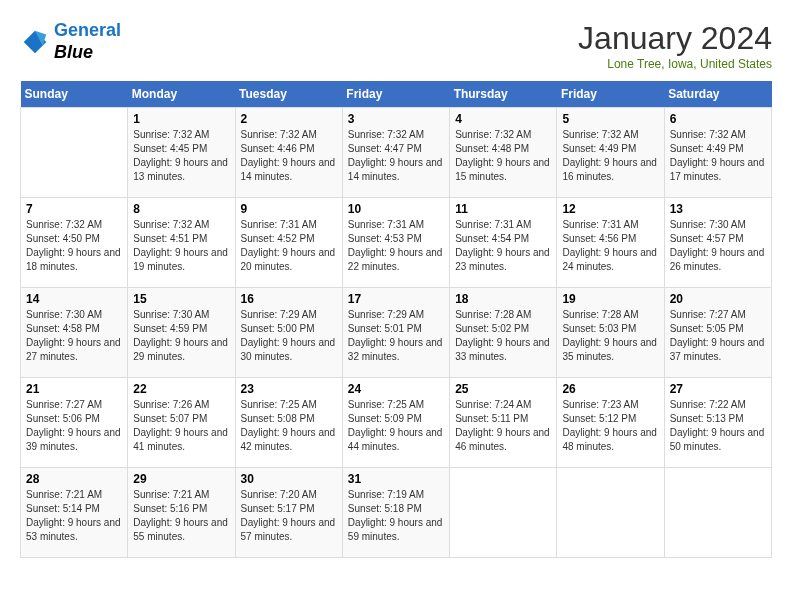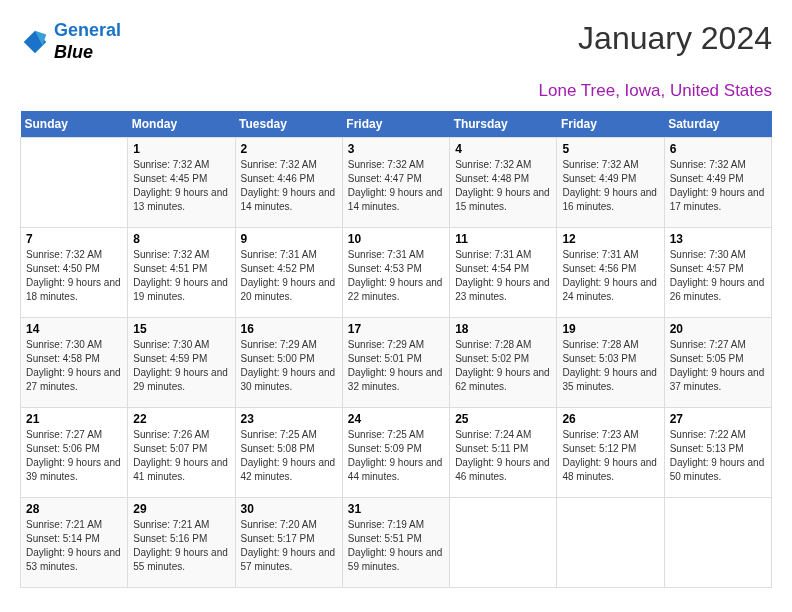--- a/index.html
+++ b/index.html
@@ -37,23 +37,22 @@
     }
     .title-section {
       text-align: right;
     }
     .month-title {
       font-size: 32px;
       font-weight: normal;
       color: #333;
     }
     .location {
-      font-size: 17px;
-      color: #a21caf;
-      margin-top: 24px;
+      font-size: 12px;
+      color: #4d7c0f;
     }
     table {
       width: 100%;
       border-collapse: collapse;
       font-size: 11px;
     }
     thead tr th {
       background-color: #3a6fc4;
       color: #fff;
       padding: 6px 4px;
@@ -260,21 +259,21 @@
           <div>Sunrise: 7:29 AM</div>
           <div>Sunset: 5:01 PM</div>
           <div>Daylight: 9 hours and 32 minutes.</div>
         </div>
       </td>
         <td>
         <span class="day-number">18</span>
         <div class="day-info">
           <div>Sunrise: 7:28 AM</div>
           <div>Sunset: 5:02 PM</div>
-          <div>Daylight: 9 hours and 62 minutes.</div>
+          <div>Daylight: 9 hours and 33 minutes.</div>
         </div>
       </td>
         <td>
         <span class="day-number">19</span>
         <div class="day-info">
           <div>Sunrise: 7:28 AM</div>
           <div>Sunset: 5:03 PM</div>
           <div>Daylight: 9 hours and 35 minutes.</div>
         </div>
       </td>
@@ -367,21 +366,21 @@
         <div class="day-info">
           <div>Sunrise: 7:20 AM</div>
           <div>Sunset: 5:17 PM</div>
           <div>Daylight: 9 hours and 57 minutes.</div>
         </div>
       </td>
         <td>
         <span class="day-number">31</span>
         <div class="day-info">
           <div>Sunrise: 7:19 AM</div>
-          <div>Sunset: 5:51 PM</div>
+          <div>Sunset: 5:18 PM</div>
           <div>Daylight: 9 hours and 59 minutes.</div>
         </div>
       </td>
         <td class="empty"></td>
         <td class="empty"></td>
         <td class="empty"></td>
       </tr>
     </tbody>
 </table>
 

